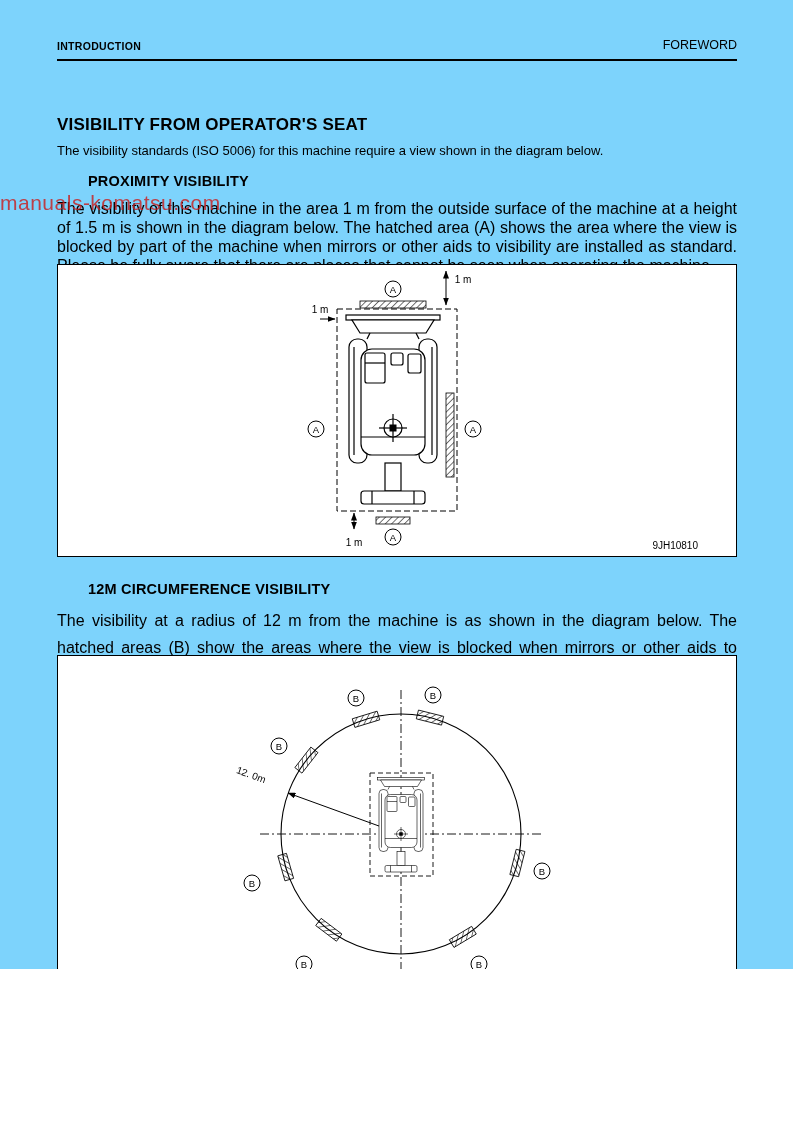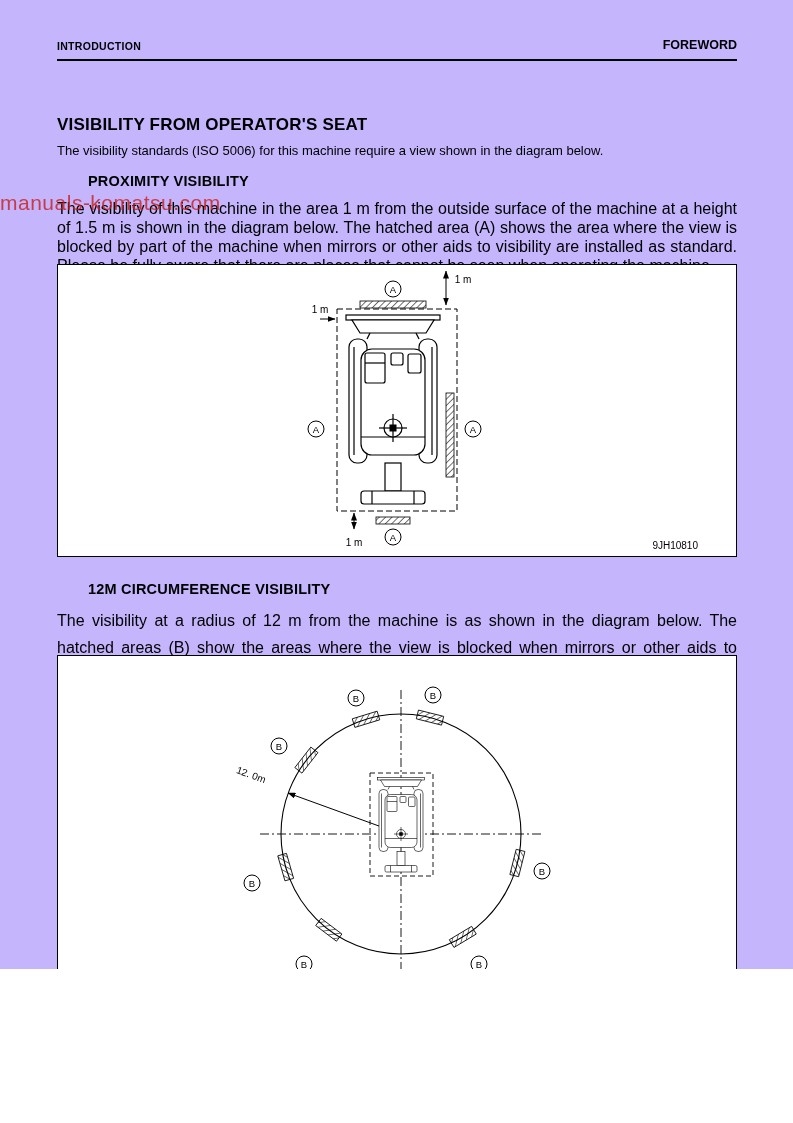--- a/index.html
+++ b/index.html
@@ -1,31 +1,31 @@
 <!DOCTYPE html>
 <html><head>
 <meta charset="utf-8">
 <style>
   * { box-sizing: border-box; }
   html, body { margin: 0; padding: 0; background: #ffffff; }
   .page {
     position: relative;
     width: 793px; height: 969px;
     margin: 0 auto;
-    background: #c4b5fd;
+    background: #7dd3fc;
     font-family: "Liberation Sans", sans-serif;
     color: #000;
     overflow: hidden;
   }
   .header {
     position: absolute; top: 38px; left: 57px; right: 56px;
     display: flex; justify-content: space-between; align-items: flex-end;
   }
   .header-left  { font-size: 10.5px; font-weight: 700; letter-spacing: .3px; }
-  .header-right { font-size: 12.5px; font-weight: 700; }
+  .header-right { font-size: 12.5px; font-weight: 400; }
   .header-rule  { position: absolute; top: 59px; left: 57px; right: 56px; height: 2px; background: #000; }
 
   .doc-title { position: absolute; top: 104px; left: 57px; font-size: 17px; font-weight: 700; letter-spacing: .2px; }
   .intro     { position: absolute; top: 130px; left: 57px; right: 56px; font-size: 13px; }
 
   .h2 { position: absolute; left: 57px; font-size: 14.5px; font-weight: 700; letter-spacing: .2px; margin-left: 31px; }
   #proximity-heading { top: 161px; }
   #circumference-heading { top: 569px; }
 
   .body-par {

